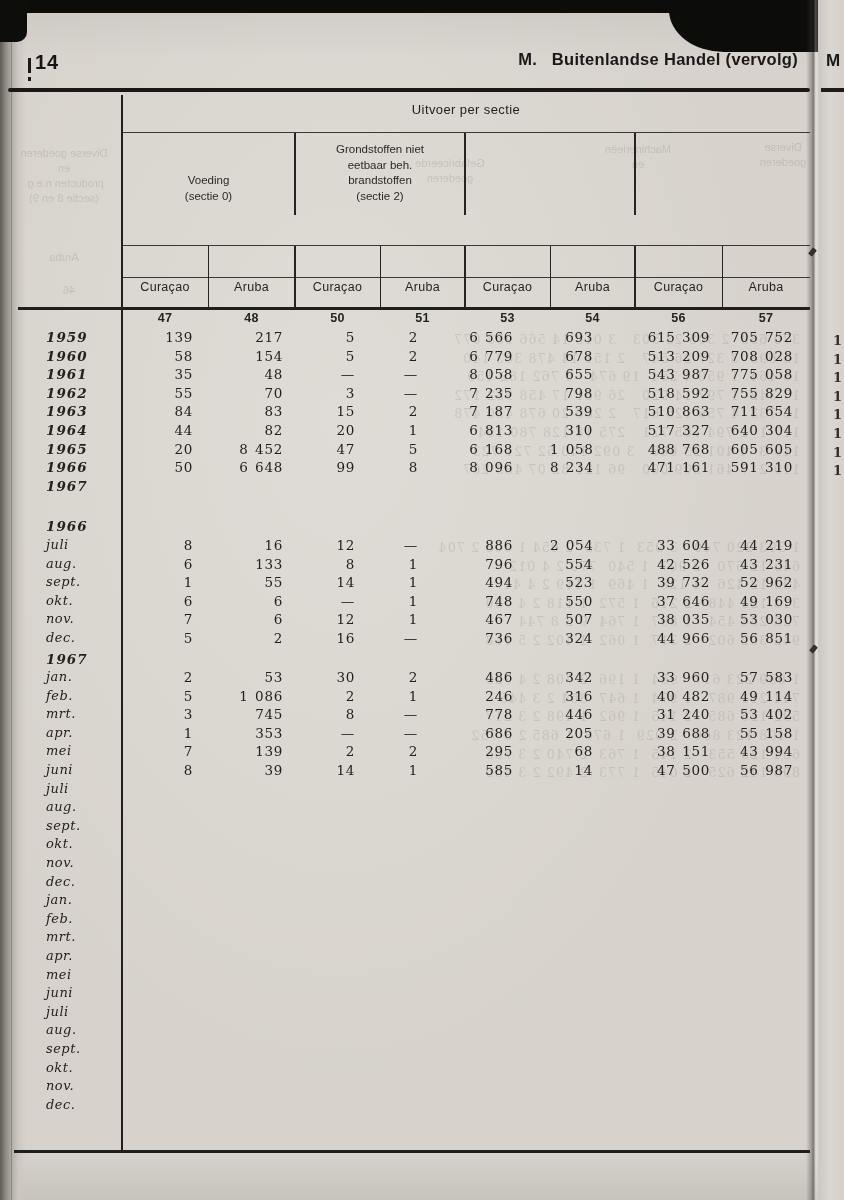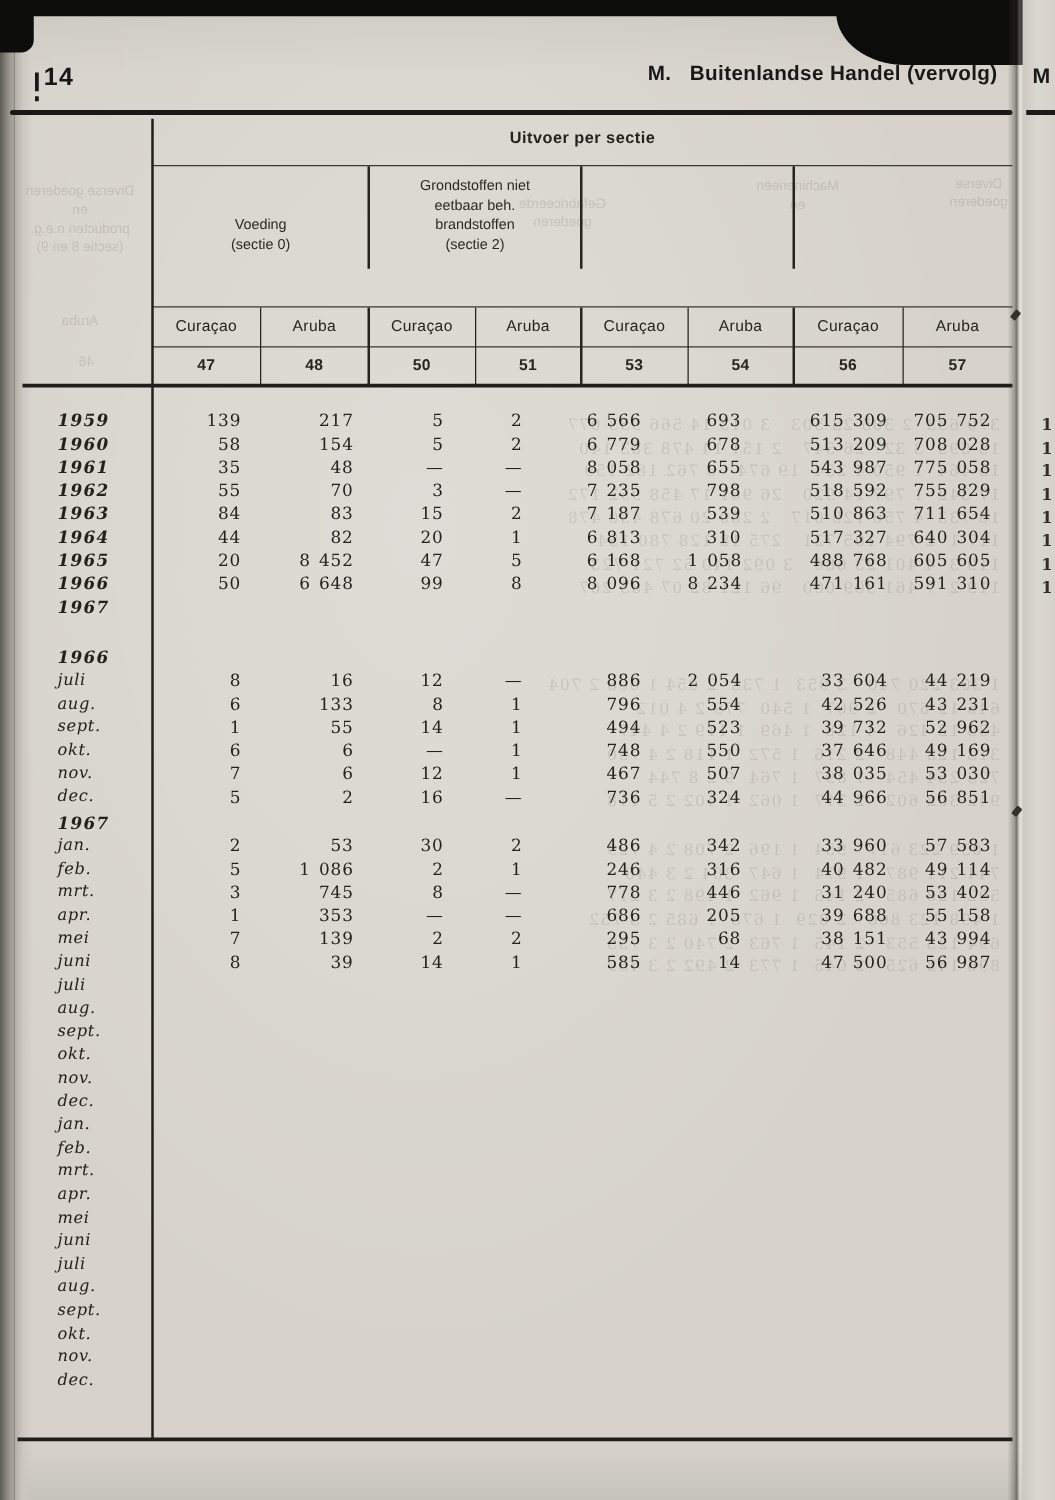--- a/index.html
+++ b/index.html
@@ -18,21 +18,21 @@
   .corner-tl{position:absolute;left:0;top:0;width:27px;height:42px;background:#0d0d0c;border-bottom-right-radius:10px;}
 
   .pagenum{position:absolute;left:35px;top:51px;font-weight:bold;font-size:20px;color:#161513;letter-spacing:1px;}
   .margin-tick{position:absolute;left:28px;top:58px;width:3px;height:15px;background:#1a1918;}
   .margin-tick:after{content:"";position:absolute;left:0;top:19px;width:3px;height:4px;background:#1a1918;}
   .runhead{position:absolute;right:46px;top:50px;font-weight:bold;font-size:16.5px;color:#191816;
         letter-spacing:.3px;white-space:pre;}
   .head-rule{position:absolute;left:8px;top:88px;width:802px;height:4px;background:#191816;border-radius:2px;}
 
   .tbl-title{position:absolute;left:122px;top:102px;width:688px;text-align:center;
-        font-weight:bold;font-size:13px;color:#24221f;letter-spacing:.4px;}
+        font-weight:normal;font-size:13px;color:#24221f;letter-spacing:.4px;}
 
   .hline{position:absolute;background:#3b3832;}
   .h-top{left:122px;top:132px;width:688px;height:1.4px;}
   .h-mid1{left:122px;top:245px;width:688px;height:1.2px;}
   .h-mid2{left:122px;top:276.5px;width:688px;height:1.2px;}
   .h-thick{left:18px;top:307px;width:792px;height:3px;background:#201e1b;}
   .h-bottom{left:14px;top:1150px;width:796px;height:3px;background:#201e1b;}
   .vline{position:absolute;background:#26241f;}
   .label-sep{left:120.5px;top:95px;width:2.4px;height:1057px;background:#221f1c;}
 
@@ -40,21 +40,21 @@
         grid-template-columns:173px 170px 170px 175px;}
   .gcell{display:flex;flex-direction:column;justify-content:flex-end;align-items:center;
         padding-bottom:9px;text-align:center;white-space:pre-line;
         font-size:11.5px;line-height:1.34;color:#2b2925;}
   .unit{position:absolute;left:122px;top:218px;width:688px;text-align:center;
         font-size:11.5px;color:#2b2925;letter-spacing:1px;}
   .subhead{position:absolute;left:122px;width:688px;display:grid;
         grid-template-columns:86px 87px 85px 85px 85px 85px 87px 88px;}
   .regions{top:246px;height:31px;}
   .numsrow{top:277px;height:30px;}
-  .shcell{text-align:center;line-height:31px;font-size:12.5px;color:#26241f;letter-spacing:.3px;}
+  .shcell{text-align:center;line-height:31px;font-size:12.5px;color:#26241f;letter-spacing:.3px;margin-top:26px;}
   .shnum{font-weight:bold;line-height:30px;}
 
   .rows{position:absolute;left:34px;top:328px;width:776px;}
   .trow{display:grid;grid-template-columns:88px 86px 87px 85px 85px 85px 85px 87px 88px;height:18.6px;}
   .rlabel{font-family:"DejaVu Serif",serif;font-style:italic;font-size:13px;color:#24211d;
         padding-left:12px;letter-spacing:.5px;line-height:18.6px;}
   .year{font-weight:bold;font-size:13.5px;letter-spacing:1px;}
   .cell{font-family:"DejaVu Serif",serif;font-size:13.5px;color:#24211d;text-align:right;
         letter-spacing:.7px;word-spacing:1.5px;line-height:18.6px;box-sizing:border-box;white-space:pre;}
   .c0{padding-right:15px;} .c1{padding-right:12px;} .c2{padding-right:25px;} .c3{padding-right:47px;}

